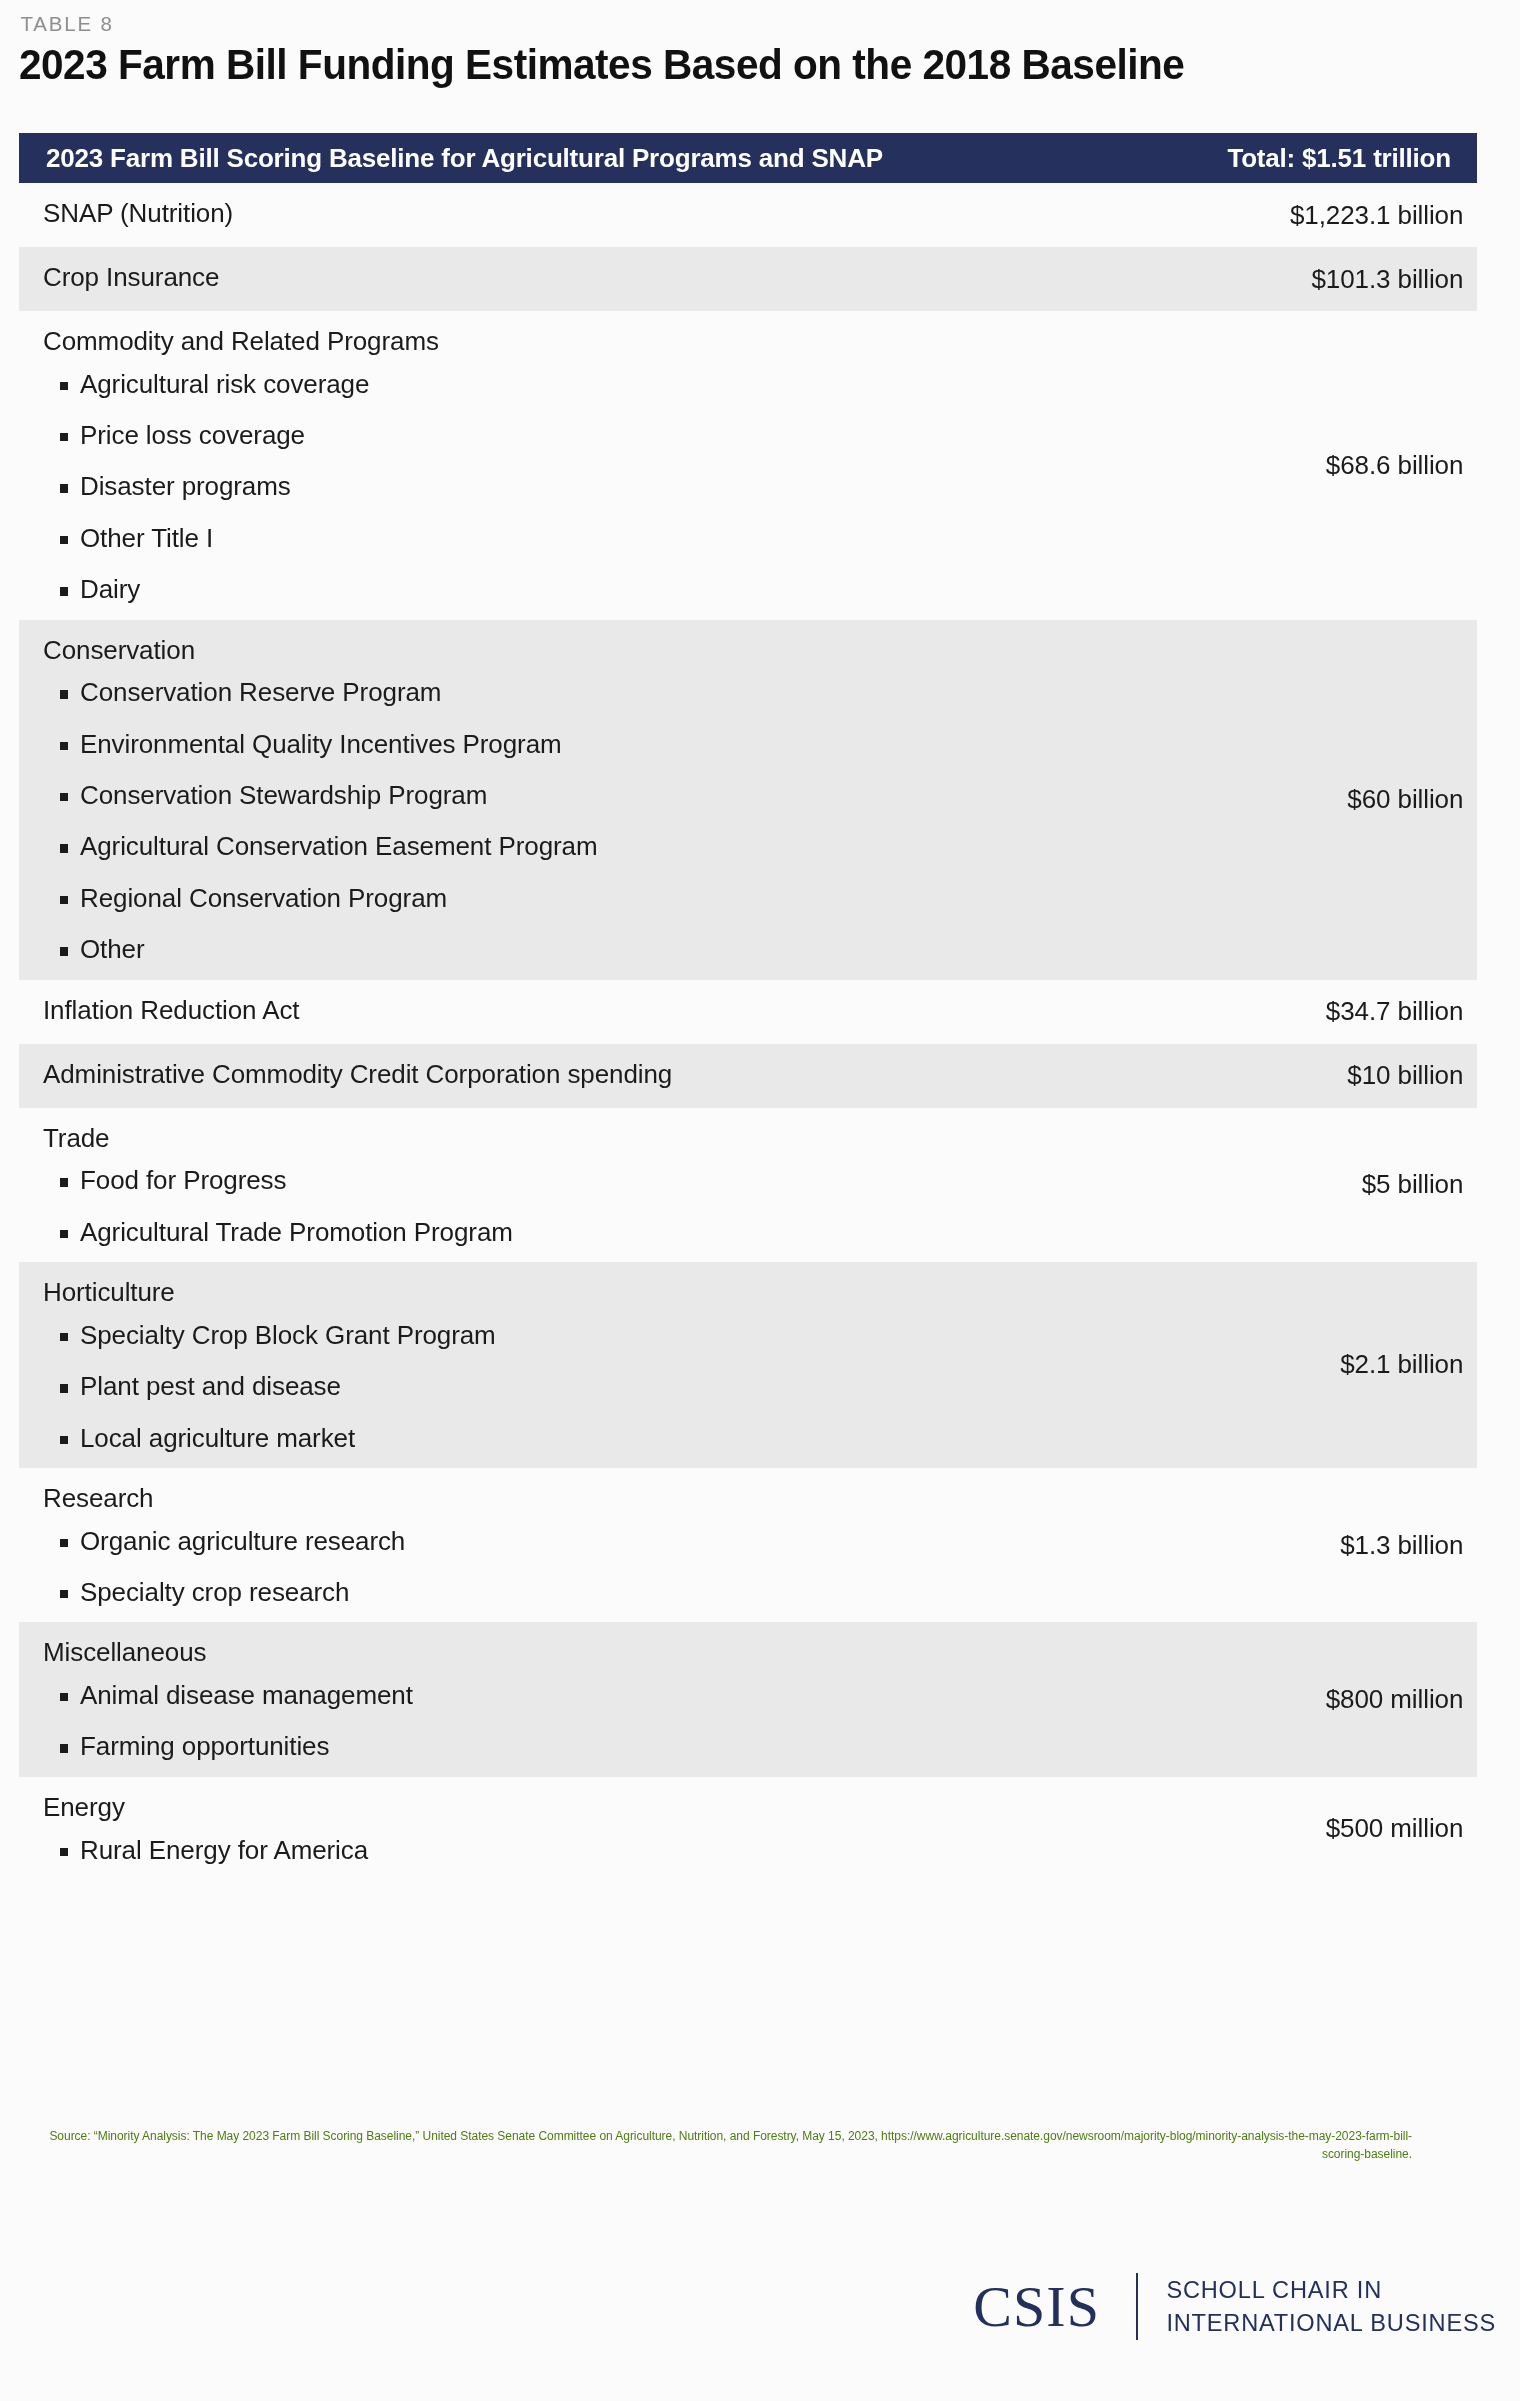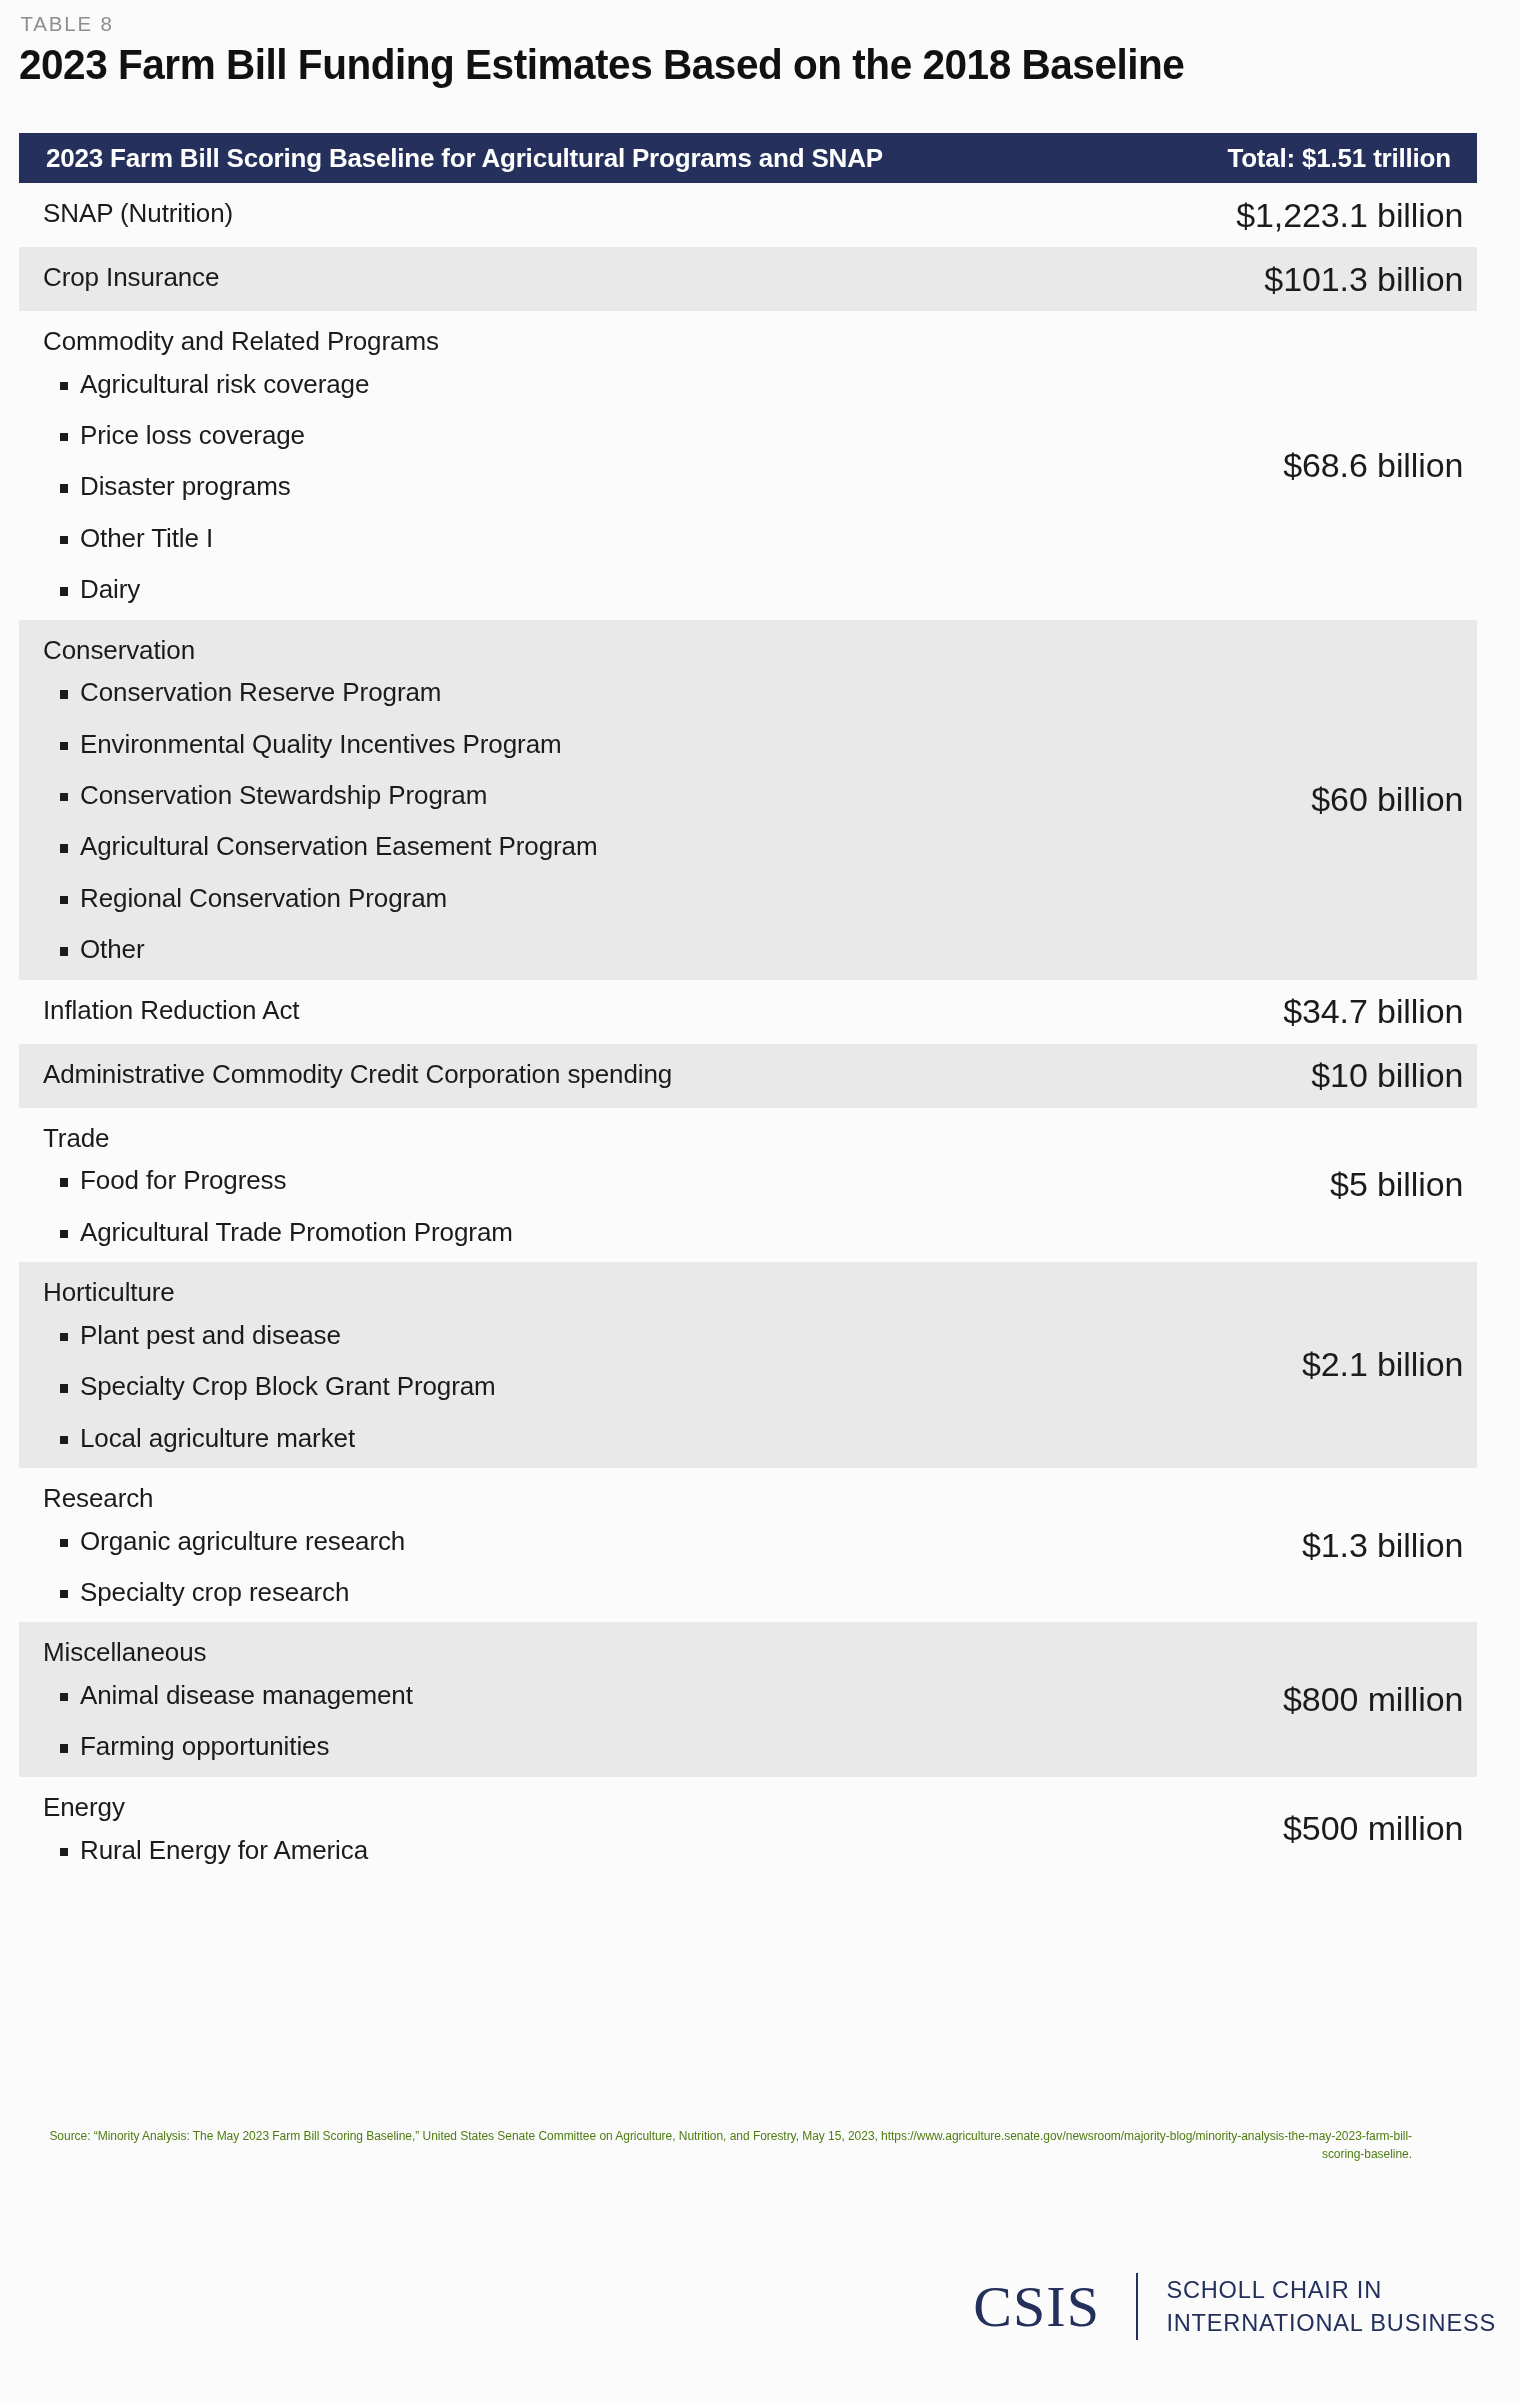--- a/index.html
+++ b/index.html
@@ -125,21 +125,21 @@
     position: absolute;
     left: 16.7px;
     top: 12px;
     width: 8.4px;
     height: 8.4px;
     background: #1b1b1b;
     display: block;
   }
 
   .value-text {
-    font-size: 34px;
+    font-size: 26px;
     color: #1b1b1b;
     font-weight: 400;
     text-align: left;
     white-space: nowrap;
     letter-spacing: -0.1px;
   }
 
   
   .source {
     position: absolute;
@@ -276,22 +276,22 @@
             </ul>
           </div>
           <div class="row-value">
             <div class="value-text">$5 billion</div>
           </div>
         </div>
         <div class="row alt">
           <div class="row-body">
             <div class="row-label">Horticulture</div>
             <ul class="sub-list">
+              <li><span class="bullet"></span><span>Specialty Crop Block Grant Program</span></li>
               <li><span class="bullet"></span><span>Plant pest and disease</span></li>
-              <li><span class="bullet"></span><span>Specialty Crop Block Grant Program</span></li>
               <li><span class="bullet"></span><span>Local agriculture market</span></li>
             </ul>
           </div>
           <div class="row-value">
             <div class="value-text">$2.1 billion</div>
           </div>
         </div>
         <div class="row">
           <div class="row-body">
             <div class="row-label">Research</div>

